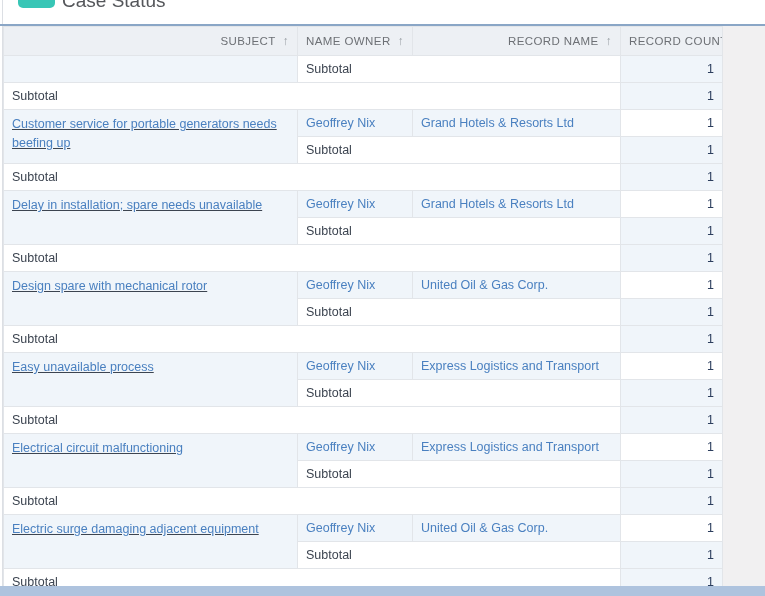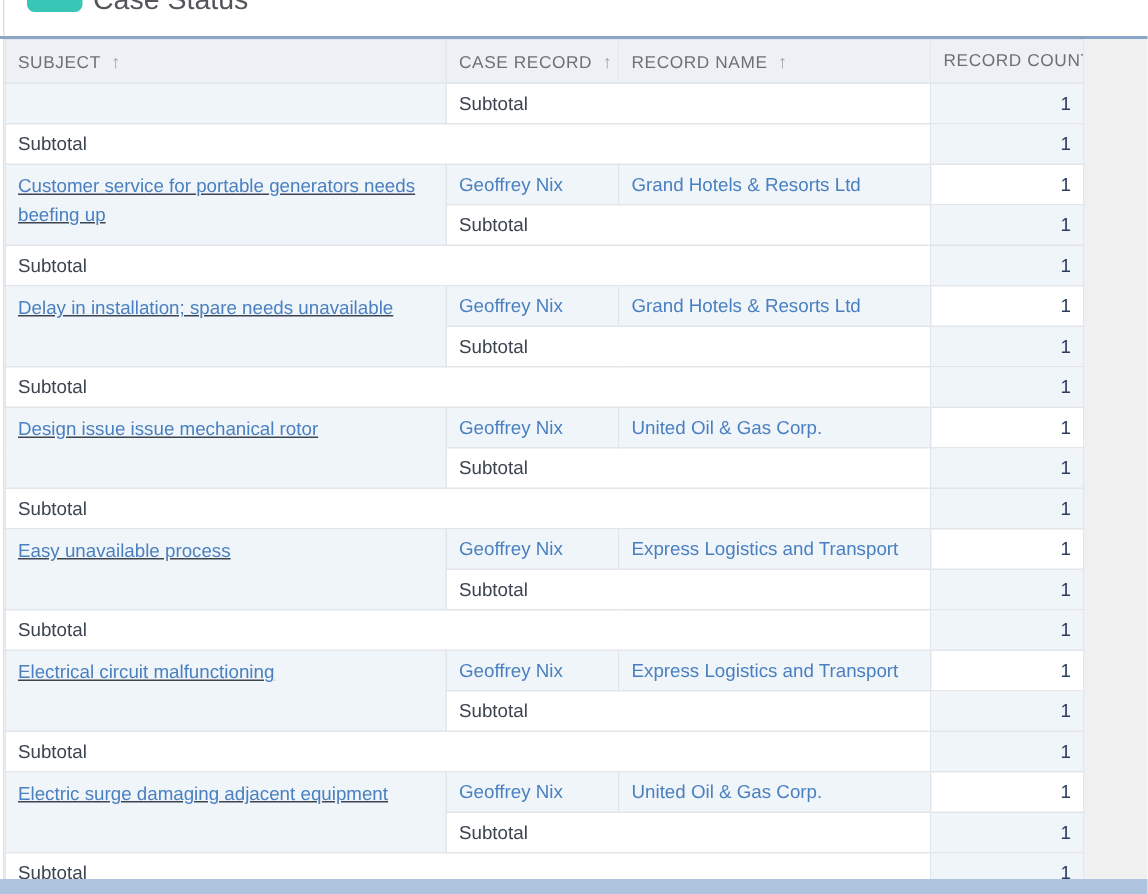--- a/index.html
+++ b/index.html
@@ -24,21 +24,21 @@
   .side-panel{position:absolute;left:723px;top:26px;width:42px;height:560px;background:var(--side_panel,#f1f0f1)}
   .scrollbar{position:absolute;left:0;top:586px;width:765px;height:10px;background:var(--scrollbar,#aec3de)}
 
   .table-wrap{position:absolute;left:3px;top:26px;width:720px}
   table{border-collapse:collapse;table-layout:fixed;width:719px;background:#fff}
   th,td{border:1px solid var(--cell_border,#e2e5e9);overflow:hidden}
   thead th{
     height:28px;background:var(--header_bg,#edf0f4);
     color:var(--header_text,#6d7075);
     font-size:11.5px;font-weight:400;letter-spacing:.4px;
-    text-align:left;padding:0 8px;white-space:nowrap;
+    text-align:right;padding:0 8px;white-space:nowrap;
   }
   thead th.h-count{text-align:right}
   .arrow{color:#9aa0a6;font-size:12px;margin-left:7px}
   td{
     height:26px;font-size:12.5px;padding:0 8px;
     color:var(--text_dark,#3c4450);white-space:nowrap;
   }
   td.c-subject{
     white-space:normal;vertical-align:top;
     padding-top:5px;line-height:1.5;height:auto;text-decoration:underline;
@@ -66,21 +66,21 @@
         <col style="width:115px">
         <col style="width:208px">
         <col style="width:102px">
     </colgroup>
     <thead>
       <tr>
         <th>
           <span>SUBJECT</span><span class="arrow">↑</span>
         </th>
         <th>
-          <span>CASE RECORD</span><span class="arrow">↑</span>
+          <span>NAME OWNER</span><span class="arrow">↑</span>
         </th>
         <th>
           <span>RECORD NAME</span><span class="arrow">↑</span>
         </th>
         <th class="h-count">
           <span>RECORD COUNT</span>
         </th>
       </tr>
     </thead>
     <tbody>
@@ -115,21 +115,21 @@
         </tr>
         <tr class="subtotal-owner">
           <td class="c-label white" colspan="2">Subtotal</td>
           <td class="c-count shaded">1</td>
         </tr>
         <tr class="subtotal-subject">
           <td class="c-label white" colspan="3">Subtotal</td>
           <td class="c-count shaded">1</td>
         </tr>
         <tr class="detail">
-          <td class="c-subject shaded" rowspan="2"><span class="lnk">Design issue issue mechanical rotor</span></td>
+          <td class="c-subject shaded" rowspan="2"><span class="lnk">Design spare with mechanical rotor</span></td>
           <td class="shaded"><span class="lnk">Geoffrey Nix</span></td>
           <td class="shaded"><span class="lnk">United Oil &amp; Gas Corp.</span></td>
           <td class="c-count white">1</td>
         </tr>
         <tr class="subtotal-owner">
           <td class="c-label white" colspan="2">Subtotal</td>
           <td class="c-count shaded">1</td>
         </tr>
         <tr class="subtotal-subject">
           <td class="c-label white" colspan="3">Subtotal</td>

